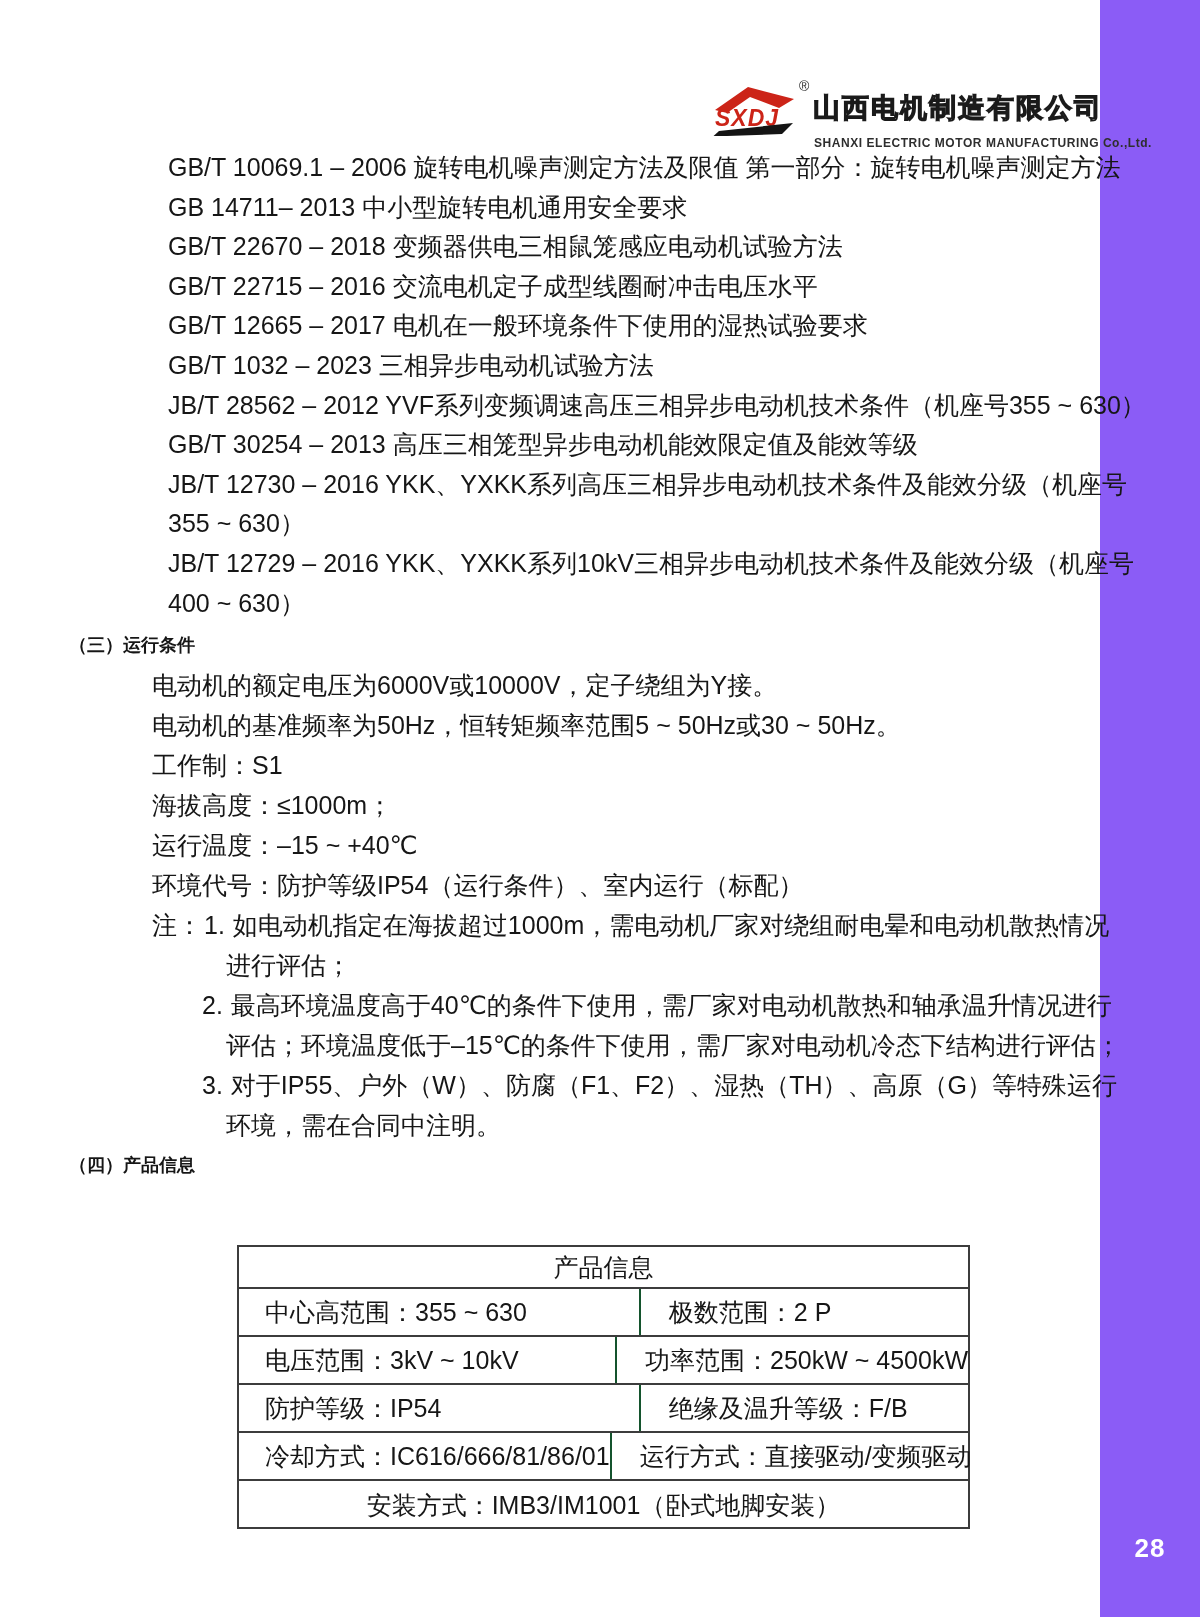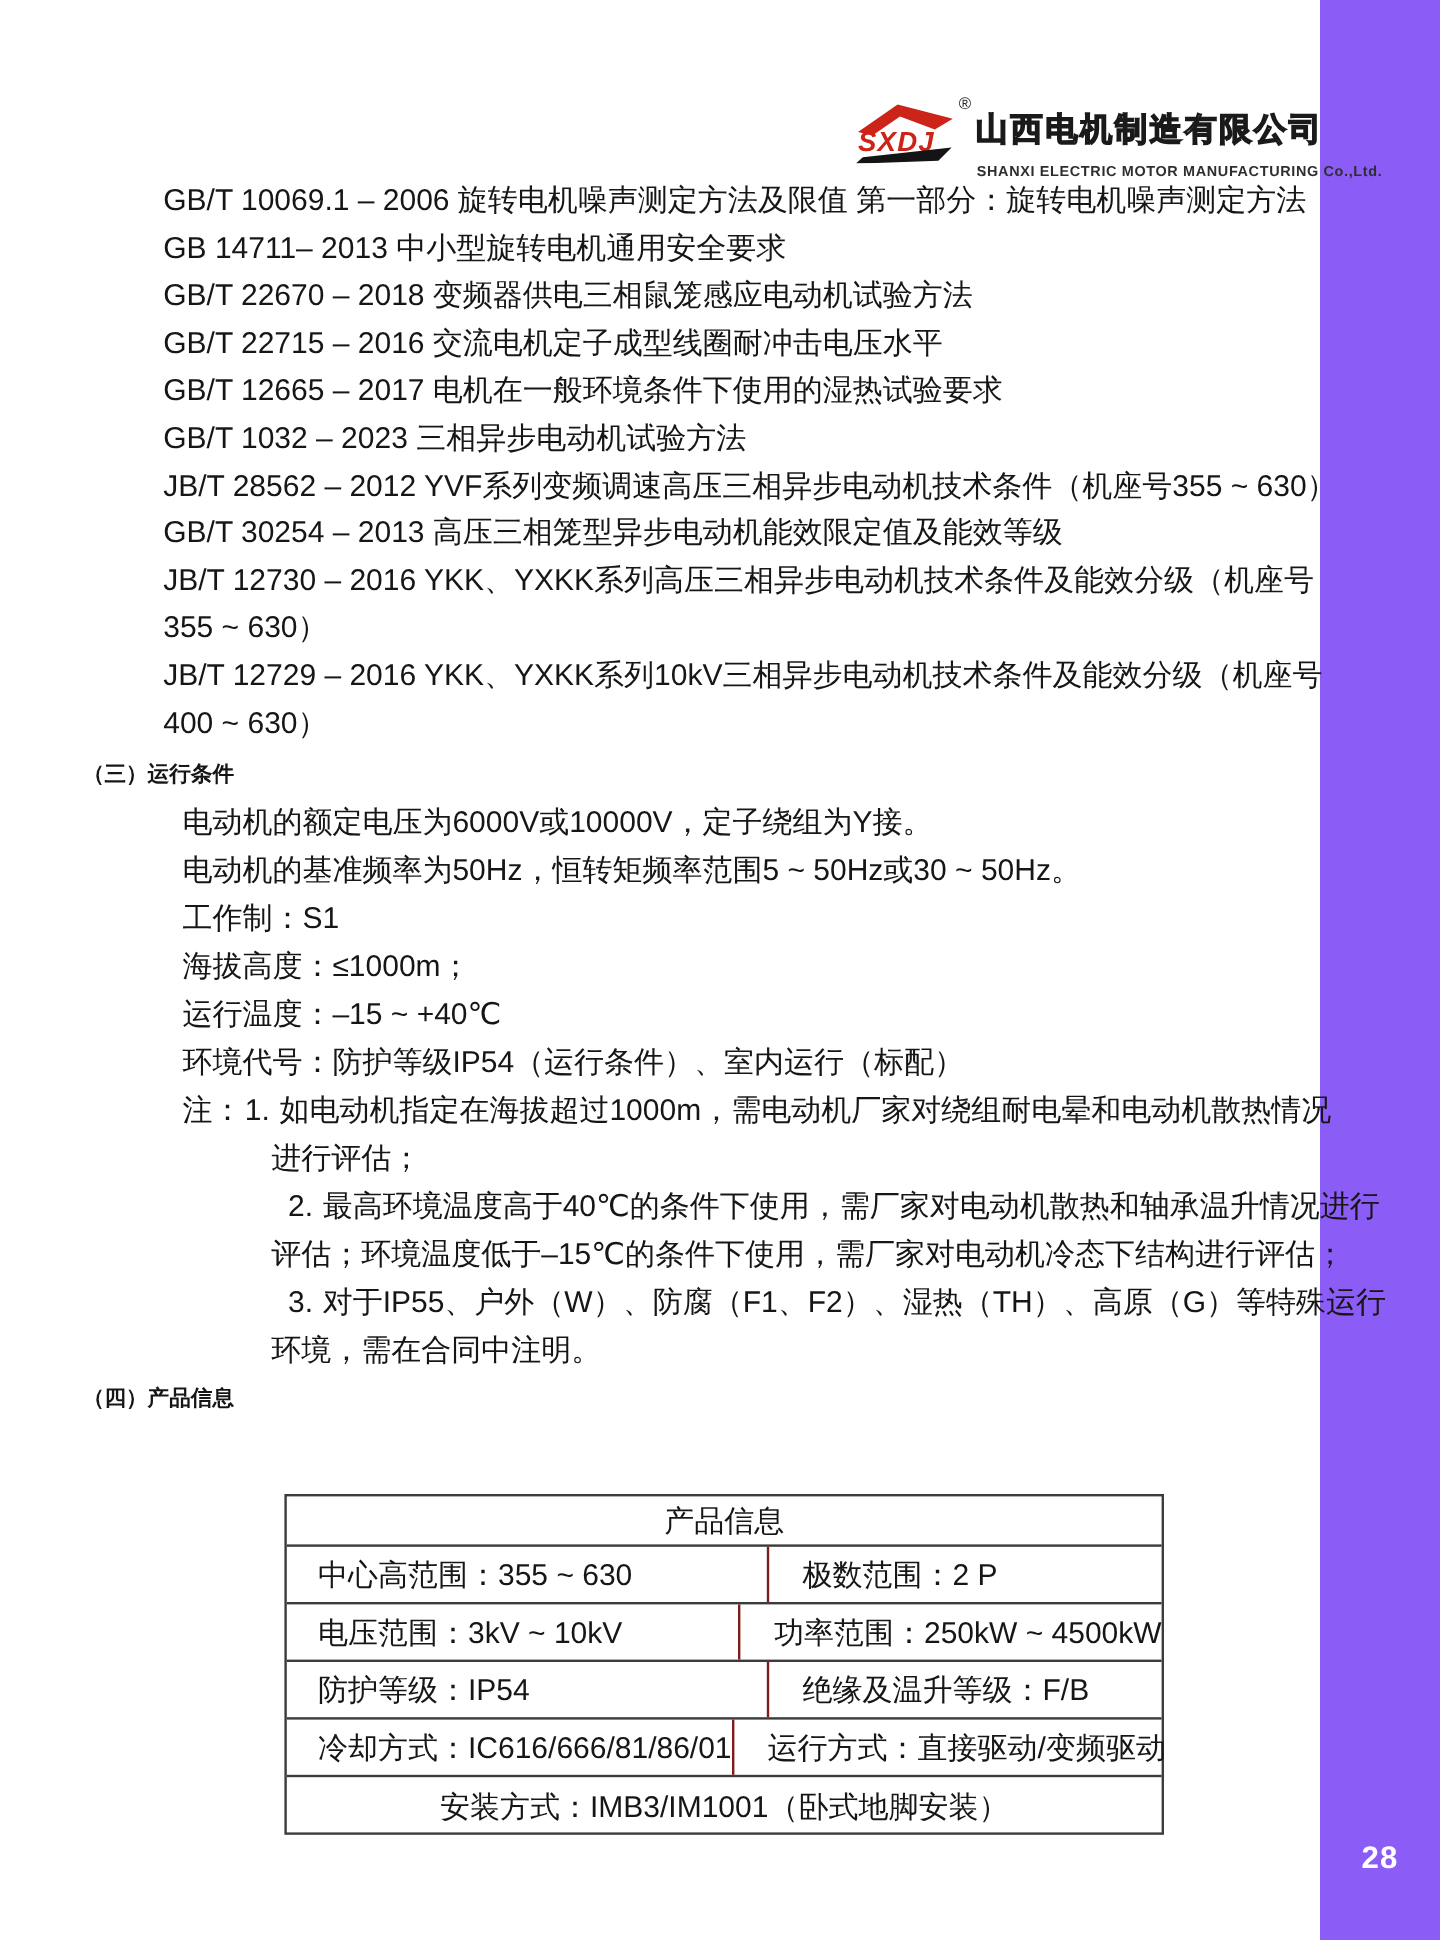--- a/index.html
+++ b/index.html
@@ -28,46 +28,46 @@
     font-size:27px; font-weight:bold; letter-spacing:2px; color:#1a1a1a;
   }
   @supports (-webkit-text-stroke: 1px black) {
     .logo-cn { color:#ffffff; -webkit-text-stroke:1.15px #1a1a1a; }
   }
   .logo-en {
     position:absolute; left:101px; top:58px; white-space:nowrap;
     font-size:12px; font-weight:bold; letter-spacing:0.55px; color:#2e2e2e;
   }
   
-  .standards { position:absolute; left:136px; top:148px; width:900px; }
+  .standards { position:absolute; left:168px; top:148px; width:900px; }
   .std-line { height:39.6px; line-height:39.6px; font-size:25px; white-space:nowrap; }
   
   .sections { position:absolute; left:0; top:625px; width:1100px; }
   .ln { height:40px; line-height:40px; font-size:25px; white-space:nowrap; }
   .ln.heading { padding-left:69px; font-size:18px; font-weight:bold; }
   .ln.body   { padding-left:152px; }
   .ln.note0  { padding-left:152px; }
-  .ln.noteN  { padding-left:202px;margin-left:38px; }
+  .ln.noteN  { padding-left:202px; }
   .ln.noteC  { padding-left:226px; }
   .note-num { margin-right:8px; }
   .note-label { margin-right:2px; }
   
   .ptable {
     position:absolute; left:237px; top:1245px; width:733px; height:284px;
     border:2px solid #3c3c3c; box-sizing:border-box; font-size:25px;
   }
   .t-header {
     height:40px; border-bottom:2px solid #3c3c3c; box-sizing:content-box;
     display:flex; align-items:center; justify-content:center; font-size:25px;
   }
   .t-row { display:flex; height:46px; border-bottom:2px solid #3c3c3c; }
   .t-cell {
     display:flex; align-items:center; box-sizing:border-box; white-space:nowrap;
   }
-  .t-cell.c0 { width:444px; border-right:2px solid #7f1d1d; padding-left:26px; }
+  .t-cell.c0 { width:444px; border-right:2px solid #14532d; padding-left:26px; }
   .t-cell.c1 { width:361px; padding-left:28px; }
   .t-merged {
     height:48px; display:flex; align-items:center; justify-content:center;
   }
 </style>
 </head>
 <body>
 
 <div class="page">
 

